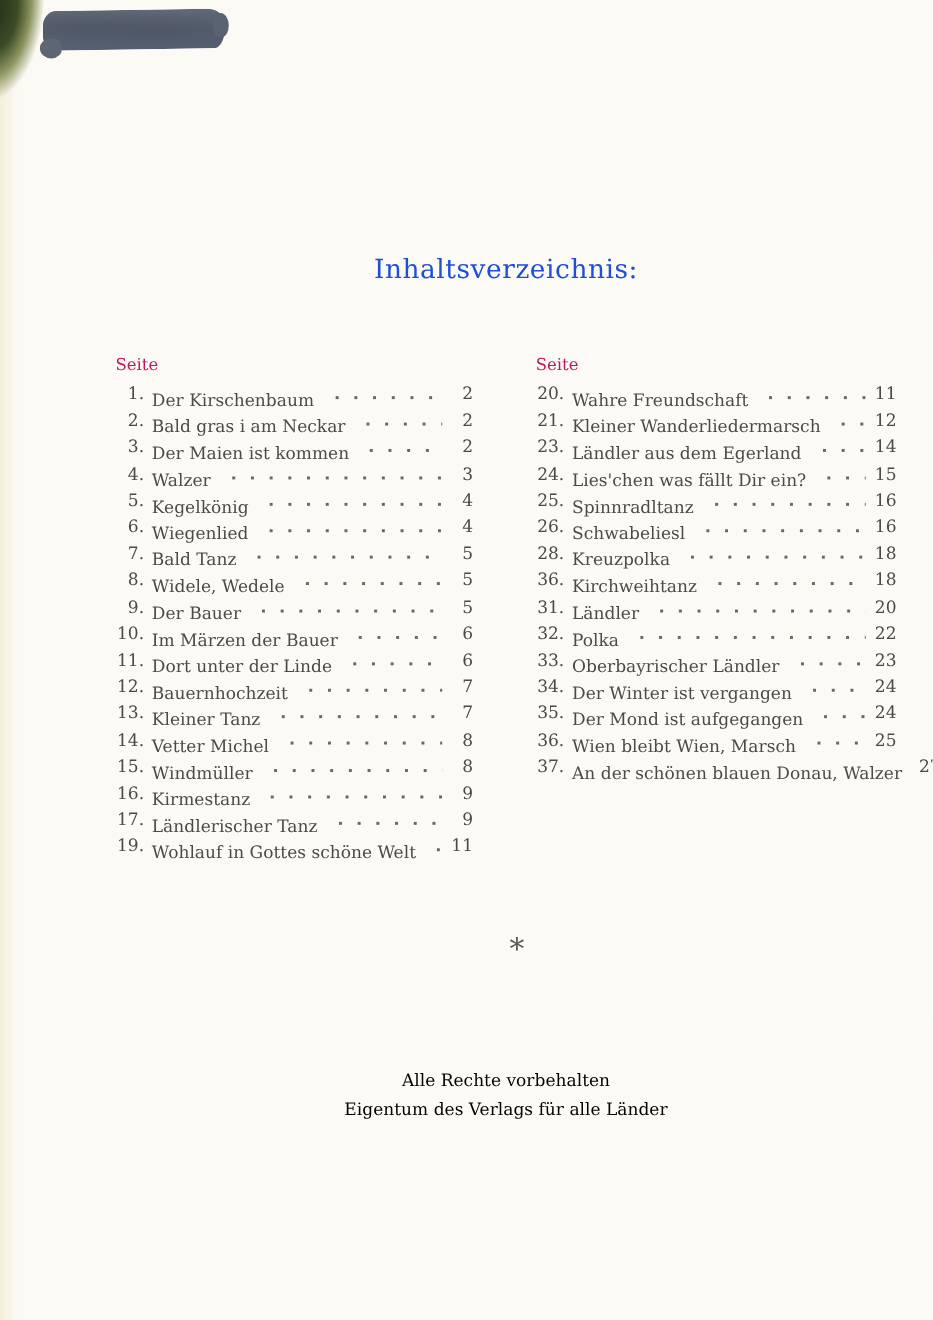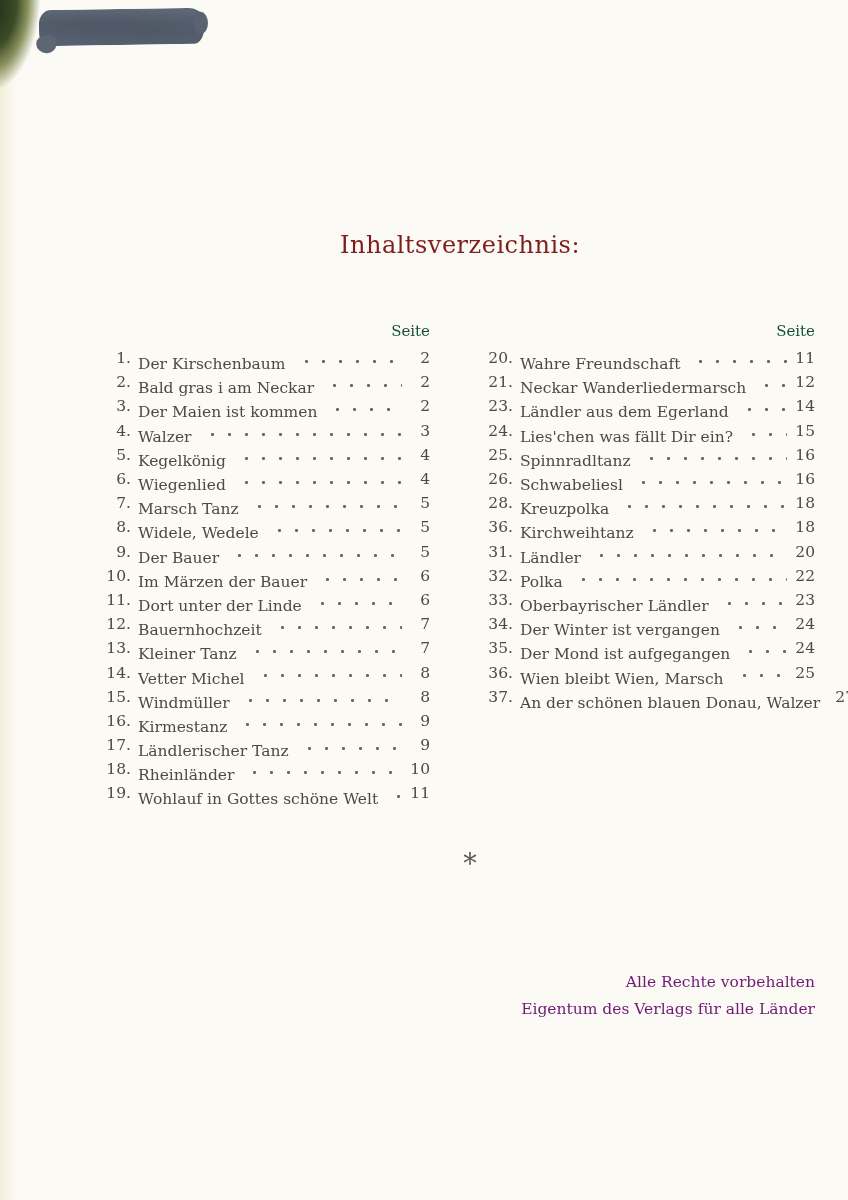--- a/index.html
+++ b/index.html
@@ -69,38 +69,38 @@
     width: 710px; height: 1200px;
   }
   .doc-title {
     position: absolute;
     top: 231px; left: 0; right: 0;
     margin: 0;
     text-align: center;
     font-size: 24px;
     font-weight: normal;
     letter-spacing: 0.5px;
-    color: #7f1d1d;
+    color: #1d4ed8;
   }
   .columns {
     position: absolute;
     top: 318px; left: 0;
     width: 710px;
     display: flex;
     gap: 57px;
   }
   .col { width: 325px; flex: none; }
   .col.rightcol { width: 328px; }
   .seite {
     height: 26px;
     line-height: 26px;
-    text-align: right;
+    text-align: left;
     font-size: 15px;
     margin-bottom: 2px;
-    color: #14532d;
+    color: #be185d;
   }
   .row {
     display: flex;
     align-items: center;
     height: 24.2px;
     font-size: 15.5px;
     white-space: nowrap;
   }
   .num  { width: 26px; flex: none; text-align: right; }
   .t    { margin-left: 7px; flex: none; margin-top: 12px; }
@@ -120,24 +120,24 @@
     position: absolute;
     top: 848px; left: 0; right: 0;
     padding-left: 20px;
     text-align: center;
     font-size: 27px;
     color: #5a5953;
   }
   .footer {
     position: absolute;
     top: 969px; left: 0; right: 0;
-    text-align: right;
+    text-align: center;
     font-size: 15.5px;
     line-height: 27px;
-    color: #701a75;
+    color: #000000;
   }
 </style>
 </head>
 <body>
 
 <div class="scan">
   <div class="edge-strip"></div>
   <div class="corner-dark"></div>
   <div class="smudge"></div>
 
@@ -186,21 +186,21 @@
 
             <div class="row">
               <span class="num">6.</span>
               <span class="t">Wiegenlied</span>
               <span class="dots"></span>
               <span class="pg">4</span>
             </div>
 
             <div class="row">
               <span class="num">7.</span>
-              <span class="t">Marsch Tanz</span>
+              <span class="t">Bald Tanz</span>
               <span class="dots"></span>
               <span class="pg">5</span>
             </div>
 
             <div class="row">
               <span class="num">8.</span>
               <span class="t">Widele, Wedele</span>
               <span class="dots"></span>
               <span class="pg">5</span>
             </div>
@@ -261,26 +261,20 @@
               <span class="pg">9</span>
             </div>
 
             <div class="row">
               <span class="num">17.</span>
               <span class="t">Ländlerischer Tanz</span>
               <span class="dots"></span>
               <span class="pg">9</span>
             </div>
 
-            <div class="row">
-              <span class="num">18.</span>
-              <span class="t">Rheinländer</span>
-              <span class="dots"></span>
-              <span class="pg">10</span>
-            </div>
 
             <div class="row">
               <span class="num">19.</span>
               <span class="t">Wohlauf in Gottes schöne Welt</span>
               <span class="dots"></span>
               <span class="pg">11</span>
             </div>
           </div>
       </div>
 
@@ -290,21 +284,21 @@
 
             <div class="row">
               <span class="num">20.</span>
               <span class="t">Wahre Freundschaft</span>
               <span class="dots"></span>
               <span class="pg">11</span>
             </div>
 
             <div class="row">
               <span class="num">21.</span>
-              <span class="t">Neckar Wanderliedermarsch</span>
+              <span class="t">Kleiner Wanderliedermarsch</span>
               <span class="dots"></span>
               <span class="pg">12</span>
             </div>
 
 
             <div class="row">
               <span class="num">23.</span>
               <span class="t">Ländler aus dem Egerland</span>
               <span class="dots"></span>
               <span class="pg">14</span>

